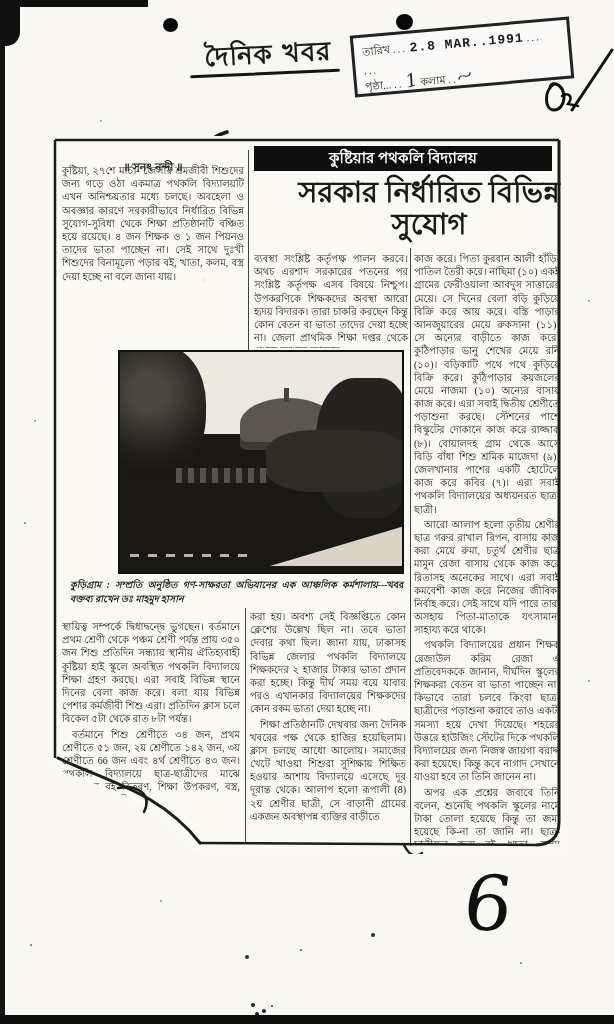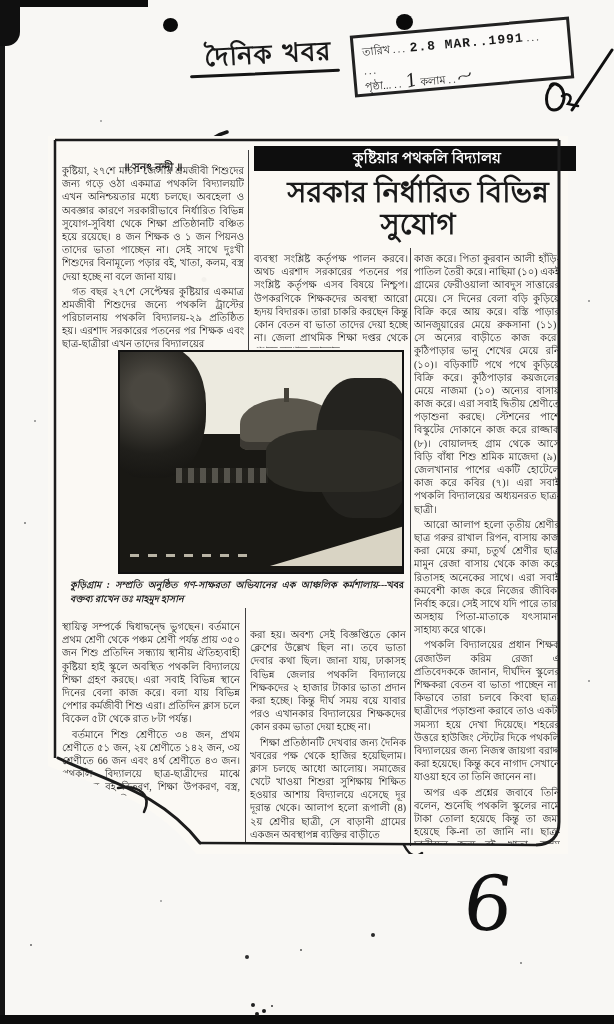--- a/index.html
+++ b/index.html
@@ -45,23 +45,23 @@
   .clipping{left:48px;top:136px;width:520px;height:718px;background:#fbf9f4;
     background-image:radial-gradient(circle at 30% 20%, rgba(0,0,0,.03) 0 2px, transparent 3px),
                      radial-gradient(circle at 70% 60%, rgba(0,0,0,.03) 0 2px, transparent 3px);}
   .clip-border{left:0;top:0;z-index:6;pointer-events:none;}
   .byline{left:14px;top:23px;width:182px;text-align:center;font-weight:bold;font-size:11px;}
   .newscol{font-size:10px;line-height:1.32;text-align:justify;overflow:hidden;}
   .newscol p{margin:0 0 2px 0;text-indent:10px;}
   .newscol p.noindent{text-indent:0;}
   .col1-top{left:14px;top:28px;width:182px;height:198px;}
   .kicker{left:206px;top:10px;width:298px;height:25px;background:#0e0e0e;color:#fff;
-    text-align:center;font-weight:bold;font-size:15px;line-height:25px;padding-left:24px;}
+    text-align:center;font-weight:bold;font-size:15px;line-height:25px;}
   .headline{left:200px;top:40px;width:340px;text-align:center;font-weight:bold;
-    font-size:29px;line-height:1.12;letter-spacing:0;}
+    font-size:29px;line-height:1.12;letter-spacing:0;padding-left:11px;}
   .col2-top{left:206px;top:116px;width:154px;height:96px;}
   .col3{left:366px;top:116px;width:146px;height:592px;}
   .vrule{background:#3f3f3f;width:1px;}
   .rule1{left:200px;top:14px;height:210px;}
   .rule2{left:362px;top:112px;height:598px;}
   .rule3{left:197px;top:472px;height:234px;}
   
   .photo{left:70px;top:214px;width:286px;height:224px;border:2px solid #111;
     box-sizing:border-box;background:#e9e6de;overflow:hidden;}
   .ph-sky{left:0;top:0;width:282px;height:82px;background:#eceadfu;background:#ecead f;}
@@ -80,21 +80,21 @@
     opacity:.55;}
   .ph-lawn{left:150px;top:166px;width:132px;height:48px;background:#d9d4c4;
     clip-path:polygon(0 100%, 100% 18%, 100% 100%);}
   .ph-dashes{left:10px;top:202px;width:122px;height:3px;
     background:repeating-linear-gradient(90deg,#b9b4a5 0 9px, transparent 9px 18px);}
   
   .caption{left:22px;top:442px;width:334px;font-size:9.5px;line-height:1.5;
     font-weight:bold;font-style:italic;text-align:justify;}
   .caption .credit{float:right;font-style:normal;}
   .col1-low{left:14px;top:484px;width:178px;height:176px;}
-  .col2-low{left:202px;top:474px;width:156px;height:232px;margin-top:18px;}
+  .col2-low{left:202px;top:474px;width:156px;height:232px;}
   
   .pencil-mark{left:106px;top:814px;font-size:15px;color:#5a5a5a;transform:rotate(-8deg);}
   .big-six{left:464px;top:866px;font-size:76px;font-family:"DejaVu Serif", serif;
     font-weight:normal;transform:rotate(3deg) skewX(-4deg);color:#101010;line-height:1;}
 </style>
 </head>
 <body>
 
 <div class="abs bar-top"></div>
 <div class="abs bar-left"></div>
@@ -133,21 +133,20 @@
 <svg class="abs flourish-top" width="52" height="48" viewBox="0 0 52 48">
   <path d="M44,2 C22,8 14,26 4,46" stroke="#161616" stroke-width="3.5" fill="none" stroke-linecap="round"></path>
 </svg>
 
 <div class="abs clipping">
 
   <div class="abs byline">॥ সনৎ নন্দী ॥</div>
 
   <div class="abs newscol col1-top">
     <p class="noindent">কুষ্টিয়া, ২৭শে মার্চ।- জেলার শ্রমজীবী শিশুদের জন্য গড়ে ওঠা একমাত্র পথকলি বিদ্যালয়টি এখন অনিশ্চয়তার মধ্যে চলছে। অবহেলা ও অবজ্ঞার কারণে সরকারীভাবে নির্ধারিত বিভিন্ন সুযোগ-সুবিধা থেকে শিক্ষা প্রতিষ্ঠানটি বঞ্চিত হয়ে রয়েছে। ৪ জন শিক্ষক ও ১ জন পিয়নও তাদের ভাতা পাচ্ছেন না। সেই সাথে দুঃখী শিশুদের বিনামূল্যে পড়ার বই, খাতা, কলম, বস্ত্র দেয়া হচ্ছে না বলে জানা যায়।</p>
-    <p>গত বছর ২৭শে সেপ্টেম্বর কুষ্টিয়ার একমাত্র শ্রমজীবী শিশুদের জন্যে পথকলি ট্রাস্টের পরিচালনায় পথকলি বিদ্যালয়-২৯ প্রতিষ্ঠিত হয়। এরশাদ সরকারের পতনের পর শিক্ষক এবং ছাত্র-ছাত্রীরা এখন তাদের বিদ্যালয়ের</p>
   </div>
 
   <div class="abs kicker">কুষ্টিয়ার পথকলি বিদ্যালয়</div>
 
   <div class="abs headline">
     <div>সরকার নির্ধারিত বিভিন্ন সুযোগ</div>
   </div>
 
   <div class="abs newscol col2-top">
     <p class="noindent">ব্যবস্থা সংশ্লিষ্ট কর্তৃপক্ষ পালন করবে। অথচ এরশাদ সরকারের পতনের পর সংশ্লিষ্ট কর্তৃপক্ষ এসব বিষয়ে নিশ্চুপ। উপকরণিকে শিক্ষকদের অবস্থা আরো হৃদয় বিদারক। তারা চাকরি করছেন কিন্তু কোন বেতন বা ভাতা তাদের দেয়া হচ্ছে না। জেলা প্রাথমিক শিক্ষা দপ্তর থেকে প্রথমে দরখাস্ত আহ্বান</p>

